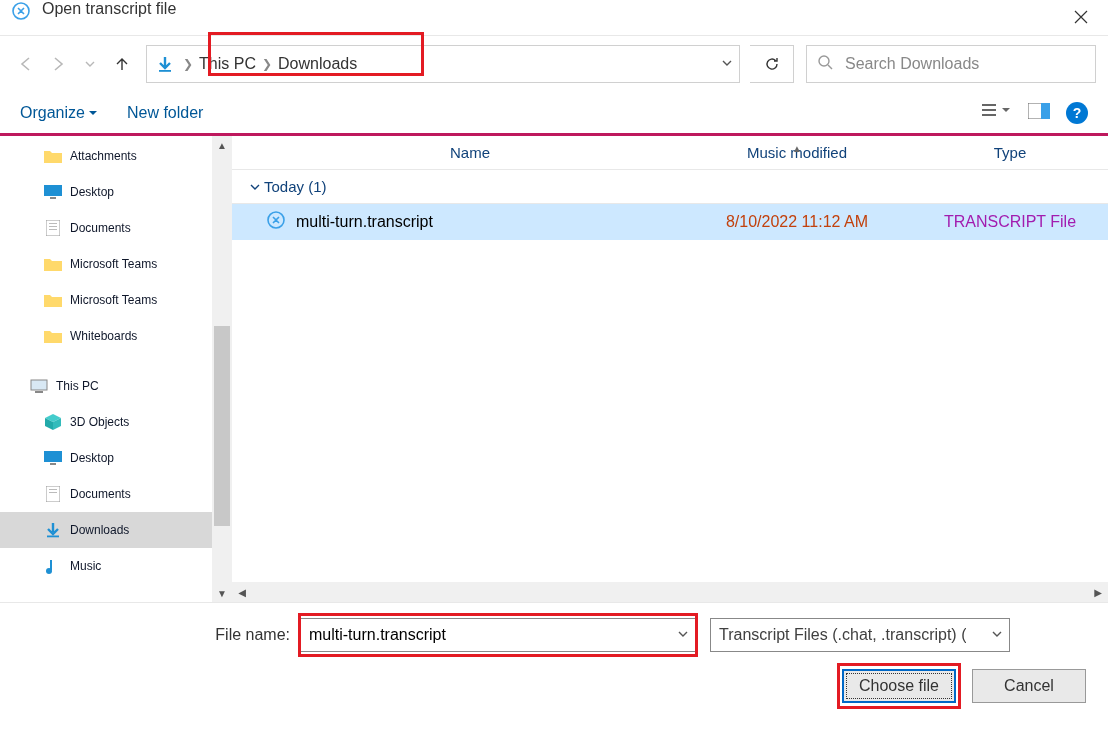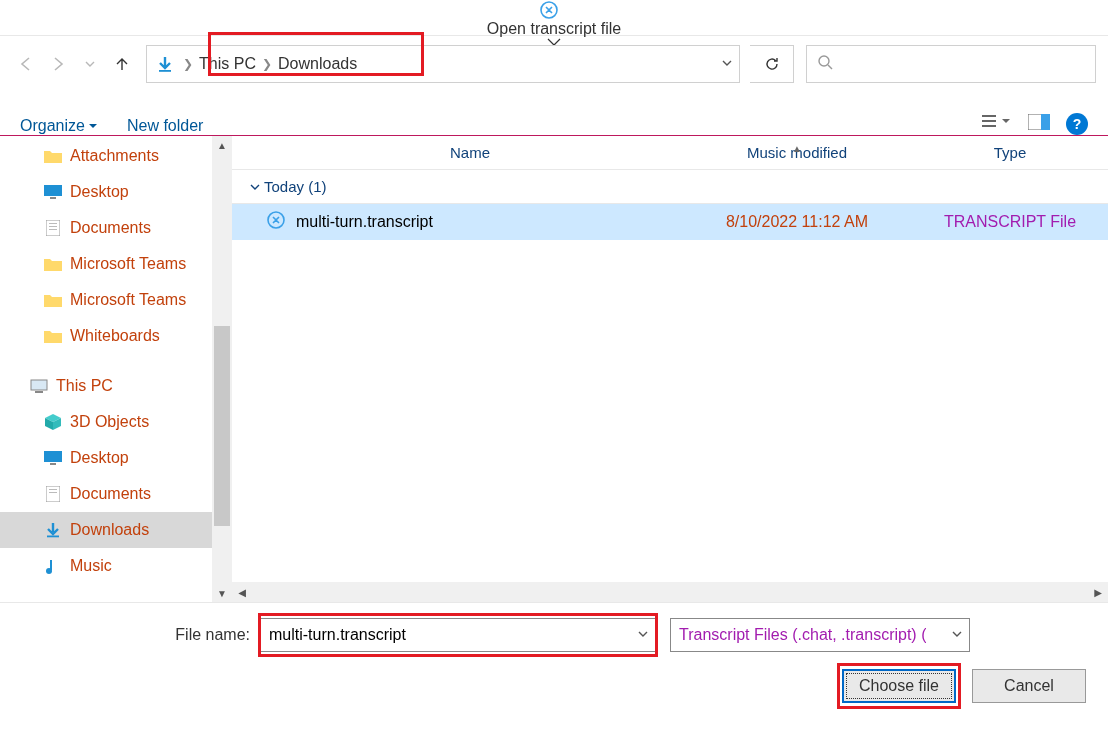--- a/index.html
+++ b/index.html
@@ -1,19 +1,19 @@
 <!DOCTYPE html>
 <html><head>
 <meta charset="utf-8">
 <style>
 * { box-sizing: border-box; margin: 0; padding: 0; font-family: "Segoe UI", Arial, sans-serif; }
 body { background: #fff; width: 1108px; height: 743px; overflow: hidden; }
 
 
-.titlebar { display: flex; align-items: center; height: 36px; padding: 0 10px; border-bottom: 1px solid #e8e8e8; flex-direction: column; }
+.titlebar { display: flex; align-items: flex-start; height: 36px; padding: 0 10px; border-bottom: 1px solid #e8e8e8; }
 .titlebar .app-icon { width: 22px; height: 22px; margin-right: 10px; display:flex; align-items:center; justify-content:center; }
 .titlebar .title { font-size: 16px; color: #333; flex: 1; }
 .titlebar .close { width: 34px; height: 34px; display:flex; align-items:center; justify-content:center; color:#333; }
 
 
 .navrow { display:flex; align-items:center; height: 56px; padding: 0 12px; gap: 4px; }
 .navrow .navbtn { width: 28px; height: 28px; display:flex; align-items:center; justify-content:center; color:#999; }
 .navrow .navbtn.enabled { color:#333; }
 .breadcrumb-box { flex: 1; display:flex; align-items:center; height: 38px; border:1px solid #d0d0d0; background:#fff; padding: 0 8px; margin: 0 6px; position: relative; }
 .bc-dropdown { position:absolute; right:6px; color:#555; }
@@ -21,33 +21,33 @@
 .bc-sep { color:#888; margin: 0 6px; font-size: 12px;}
 .bc-item { font-size: 16px; color:#333; }
 .bc-highlight { position:absolute; border:3px solid #e31b23; left: 208px; height: 44px; width: 216px; top: -4px; pointer-events:none; }
 .refresh-box { width: 44px; height: 38px; border:1px solid #d0d0d0; border-left:none; display:flex; align-items:center; justify-content:center; color:#333; }
 .search-box { width: 290px; height: 38px; border:1px solid #d0d0d0; display:flex; align-items:center; padding: 0 10px; margin-left: 8px; }
 .search-box input { border:none; outline:none; font-size: 16px; width:100%; color:#333; }
 .search-box input::placeholder { color:#888; }
 .search-icon { color:#888; margin-right: 12px; }
 
 
-.toolbarrow { display:flex; align-items:flex-end; height: 44px; padding: 0 20px; border-bottom: 1px solid #be185d; }
+.toolbarrow { display:flex; align-items:center; height: 44px; padding: 0 20px; border-bottom: 3px solid #be185d; }
 .toolbarrow .tbtn { font-size: 16px; color: #005797; margin-right: 30px; display:flex; align-items:center; gap:4px;}
 .toolbarrow .right { margin-left:auto; display:flex; align-items:center; gap:16px; }
 .help-icon { width:22px; height:22px; border-radius:50%; background:#0078d4; color:#fff; display:flex; align-items:center; justify-content:center; font-size:14px; font-weight:bold; }
 
 
 .body { display:flex; height: 466px; }
 .sidebar-wrap { width: 232px; display:flex; }
 .sidebar { width: 212px; overflow:hidden; padding-top:2px; }
 .sb-scroll { width:20px; background:#f0f0f0; position:relative; }
 .sb-thumb { position:absolute; left:2px; right:2px; background:#c8c8c8; }
 .sb-arrow { position:absolute; left:0; right:0; height:18px; display:flex; align-items:center; justify-content:center; color:#555; font-size:10px;}
-.tree-item { display:flex; align-items:center; height: 36px; padding-left: 44px; font-size: 16px; color:#c2410c; gap:8px; white-space:nowrap; }
+.tree-item { display:flex; align-items:center; height: 36px; padding-left: 44px; font-size: 12px; color:#0f172a; gap:8px; white-space:nowrap; }
 .tree-item.l1 { padding-left: 30px; }
 .tree-item.selected { background:#d8d8d8; }
 .tree-icon { width:18px; height:18px; display:inline-flex; align-items:center; justify-content:center; }
 
 .filearea { flex:1; display:flex; flex-direction:column; position:relative;text-align:center; }
 .columns { display:flex; height: 34px; border-bottom: 1px solid #e8e8e8; align-items:center; color:#10427a; font-size:15px; position:relative;}
 .col-name { width: 450px; padding-left: 26px; }
 .col-date { width: 230px; position:relative; }
 .col-type { flex:1; }
 .sort-ind { position:absolute; top:-1px; left:50%; transform:translateX(-50%); color:#666; font-size:10px;}
@@ -59,25 +59,25 @@
 .file-row .fc-date { width: 230px; color:#c2410c; }
 .file-row .fc-type { flex:1; color:#a21caf; }
 
 .hscroll { height: 20px; background:#f0f0f0; display:flex; align-items:center; }
 .hscroll .harrow { width:20px; display:flex; align-items:center; justify-content:center; color:#555; font-size:10px;}
 .hscroll .htrack { flex:1; height:100%; position:relative; }
 
 
 .bottom { height: 128px; padding: 12px 20px 0 0; border-top: 1px solid #e8e8e8; }
 .fn-row { display:flex; align-items:center; height: 40px; margin-bottom: 14px;}
-.fn-label { width: 260px; text-align:right; padding-right: 10px; font-size:16px; color:#333;}
+.fn-label { width: 300px; text-align:right; padding-right: 10px; font-size:16px; color:#333;}
 .fn-input-wrap { width: 396px; height:34px; border:1px solid #888; display:flex; align-items:center; padding:0 8px; position:relative;}
 .fn-input-wrap input { border:none; outline:none; font-size:16px; width:100%; }
 .fn-dd { position:absolute; right:6px; color:#555; }
-.filter-wrap { width: 300px; height:34px; border:1px solid #888; margin-left:14px; display:flex; align-items:center; padding:0 8px; position:relative; font-size:16px; color:#a21caf;}
+.filter-wrap { width: 300px; height:34px; border:1px solid #888; margin-left:14px; display:flex; align-items:center; padding:0 8px; position:relative; font-size:16px; color:#404040;}
 .fn-highlight { position:absolute; border:3px solid #e31b23; pointer-events:none; inset:-6px -3px -6px -3px; }
 
 .btn-row { display:flex; justify-content:flex-end; gap:16px; padding-right: 2px;}
 .btn { width:114px; height:34px; border:1px solid #999; background:#e9e9e9; font-size:16px; color:#333; display:flex; align-items:center; justify-content:center; }
 .btn.primary { border:2px solid #0068c6; position:relative; }
 .btn.primary .inner-focus { position:absolute; inset:2px; border:1px dotted #333; pointer-events:none;}
 .btn-highlight-wrap { position:relative; }
 .btn-highlight { position:absolute; border:3px solid #e31b23; pointer-events:none; inset:-6px -5px -6px -5px; }
 
 
@@ -144,20 +144,21 @@
     <svg width="16" height="16" viewBox="0 0 16 16">
         <path d="M13 8 A5 5 0 1 1 11.5 4.5 M13 2 V5 H10" stroke="#333" stroke-width="1.4" fill="none"></path>
       </svg>
   </div>
 
   <div class="search-box">
     <span class="search-icon"><svg width="16" height="16" viewBox="0 0 16 16">
           <circle cx="7" cy="7" r="5" stroke="#999" stroke-width="1.4" fill="none"></circle>
           <path d="M11 11 L15 15" stroke="#999" stroke-width="1.4"></path>
         </svg></span>
+    <input placeholder="Search Downloads" style="">
   </div>
 </div>
 
 <div class="toolbarrow">
   <span class="tbtn">
       <span>Organize</span>
       <svg width="8" height="8" viewBox="0 0 8 8">
         <path d="M0 2 L4 6 L8 2" fill="#005797"></path>
       </svg>
     </span>

